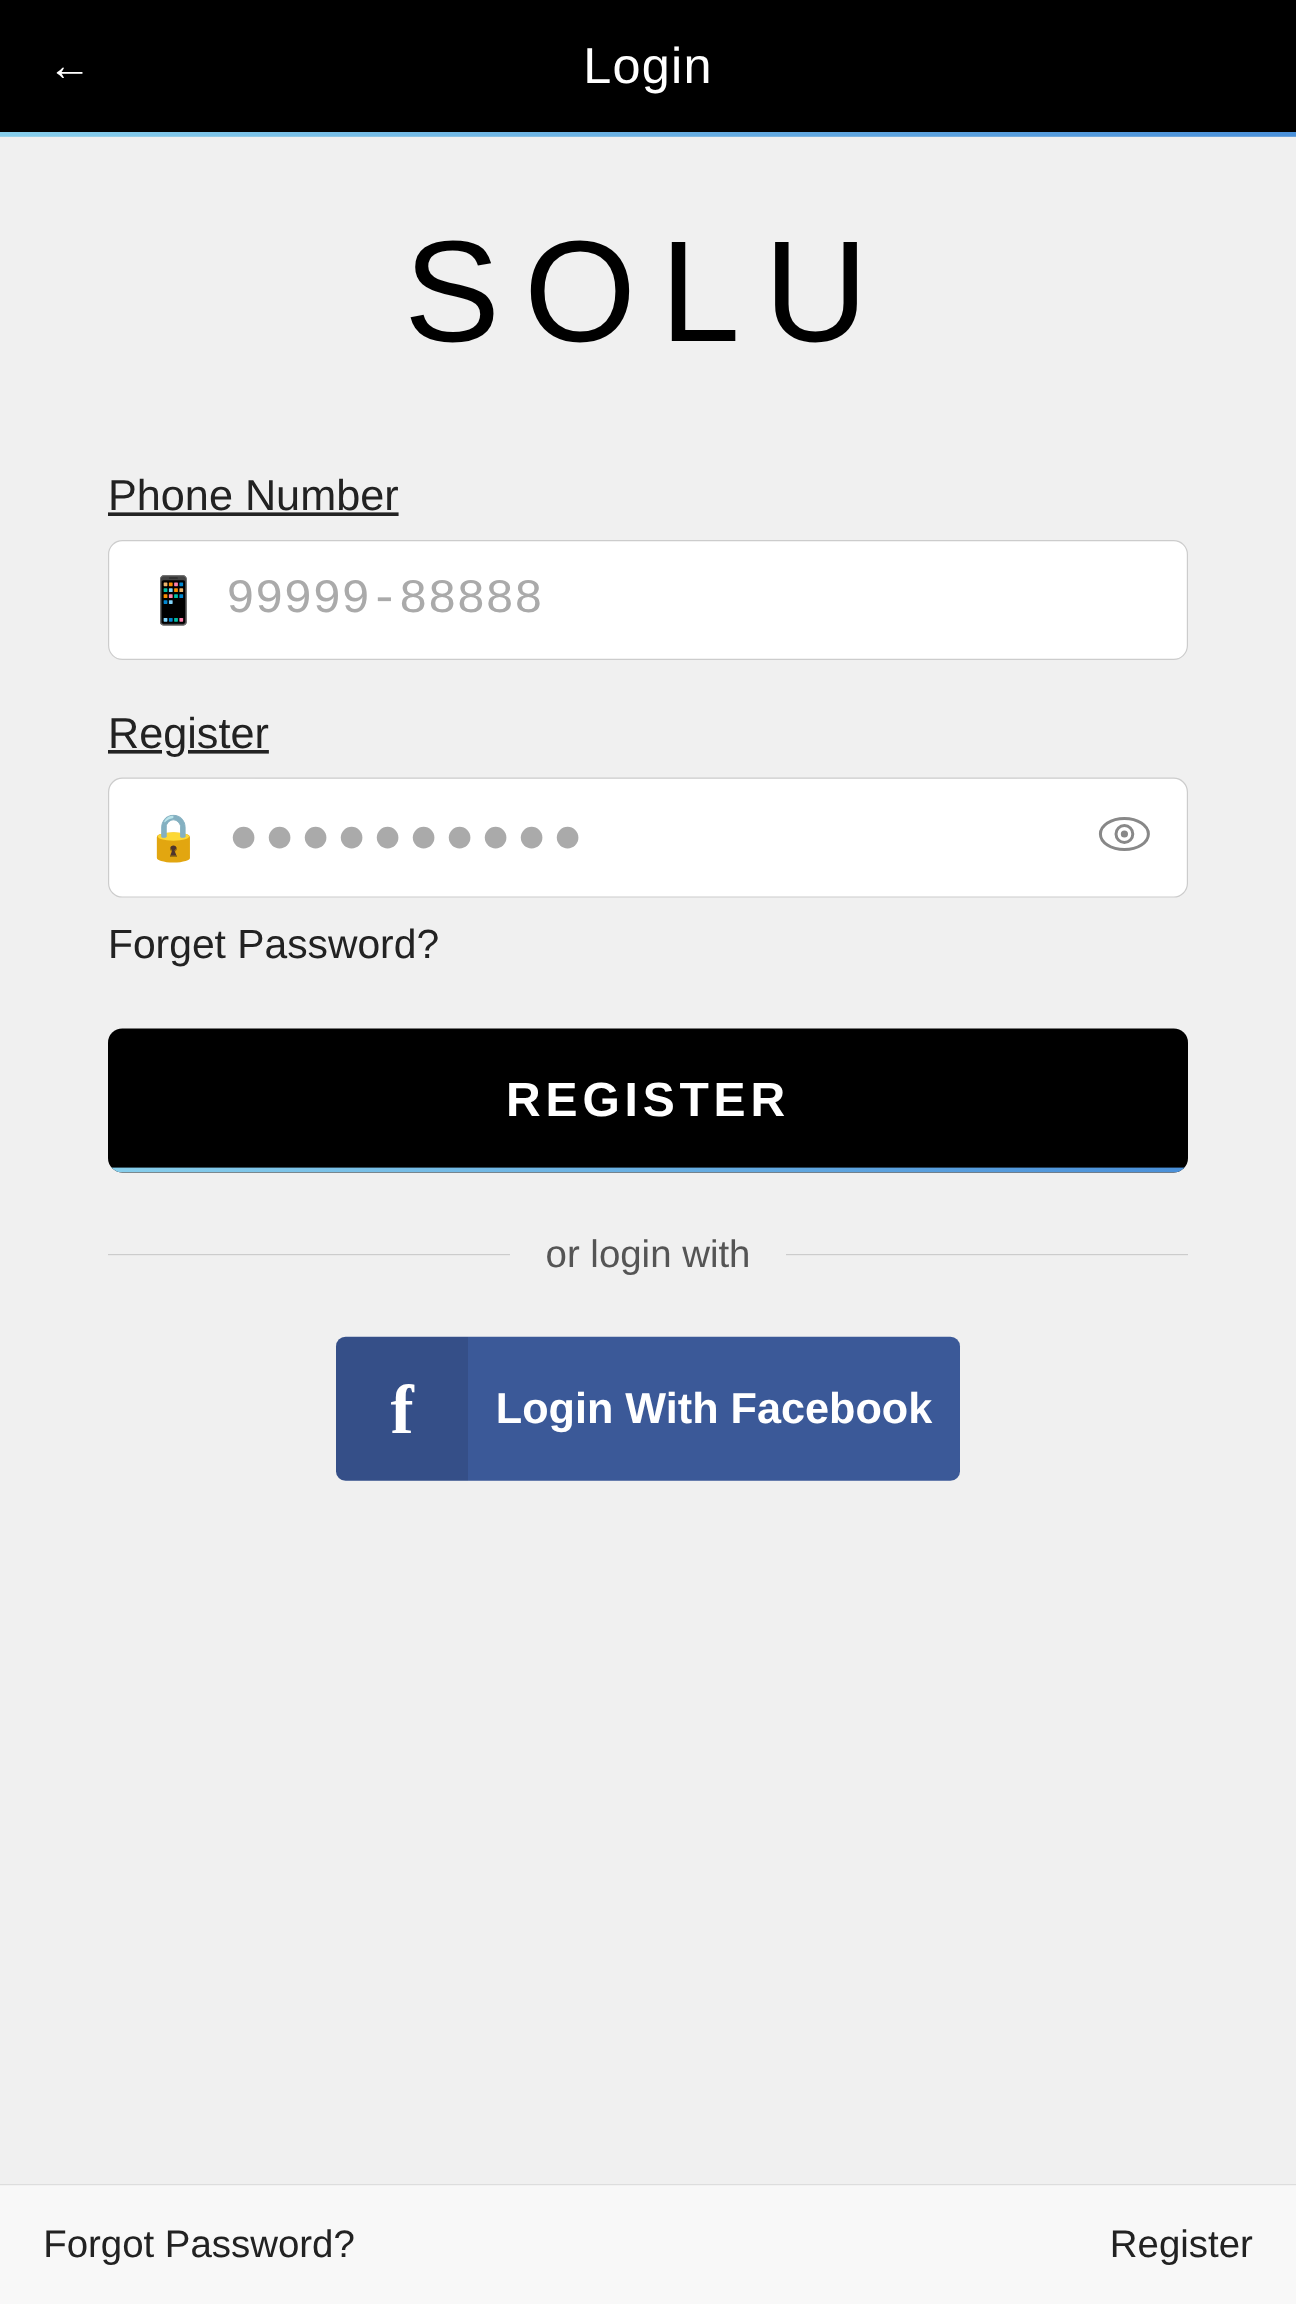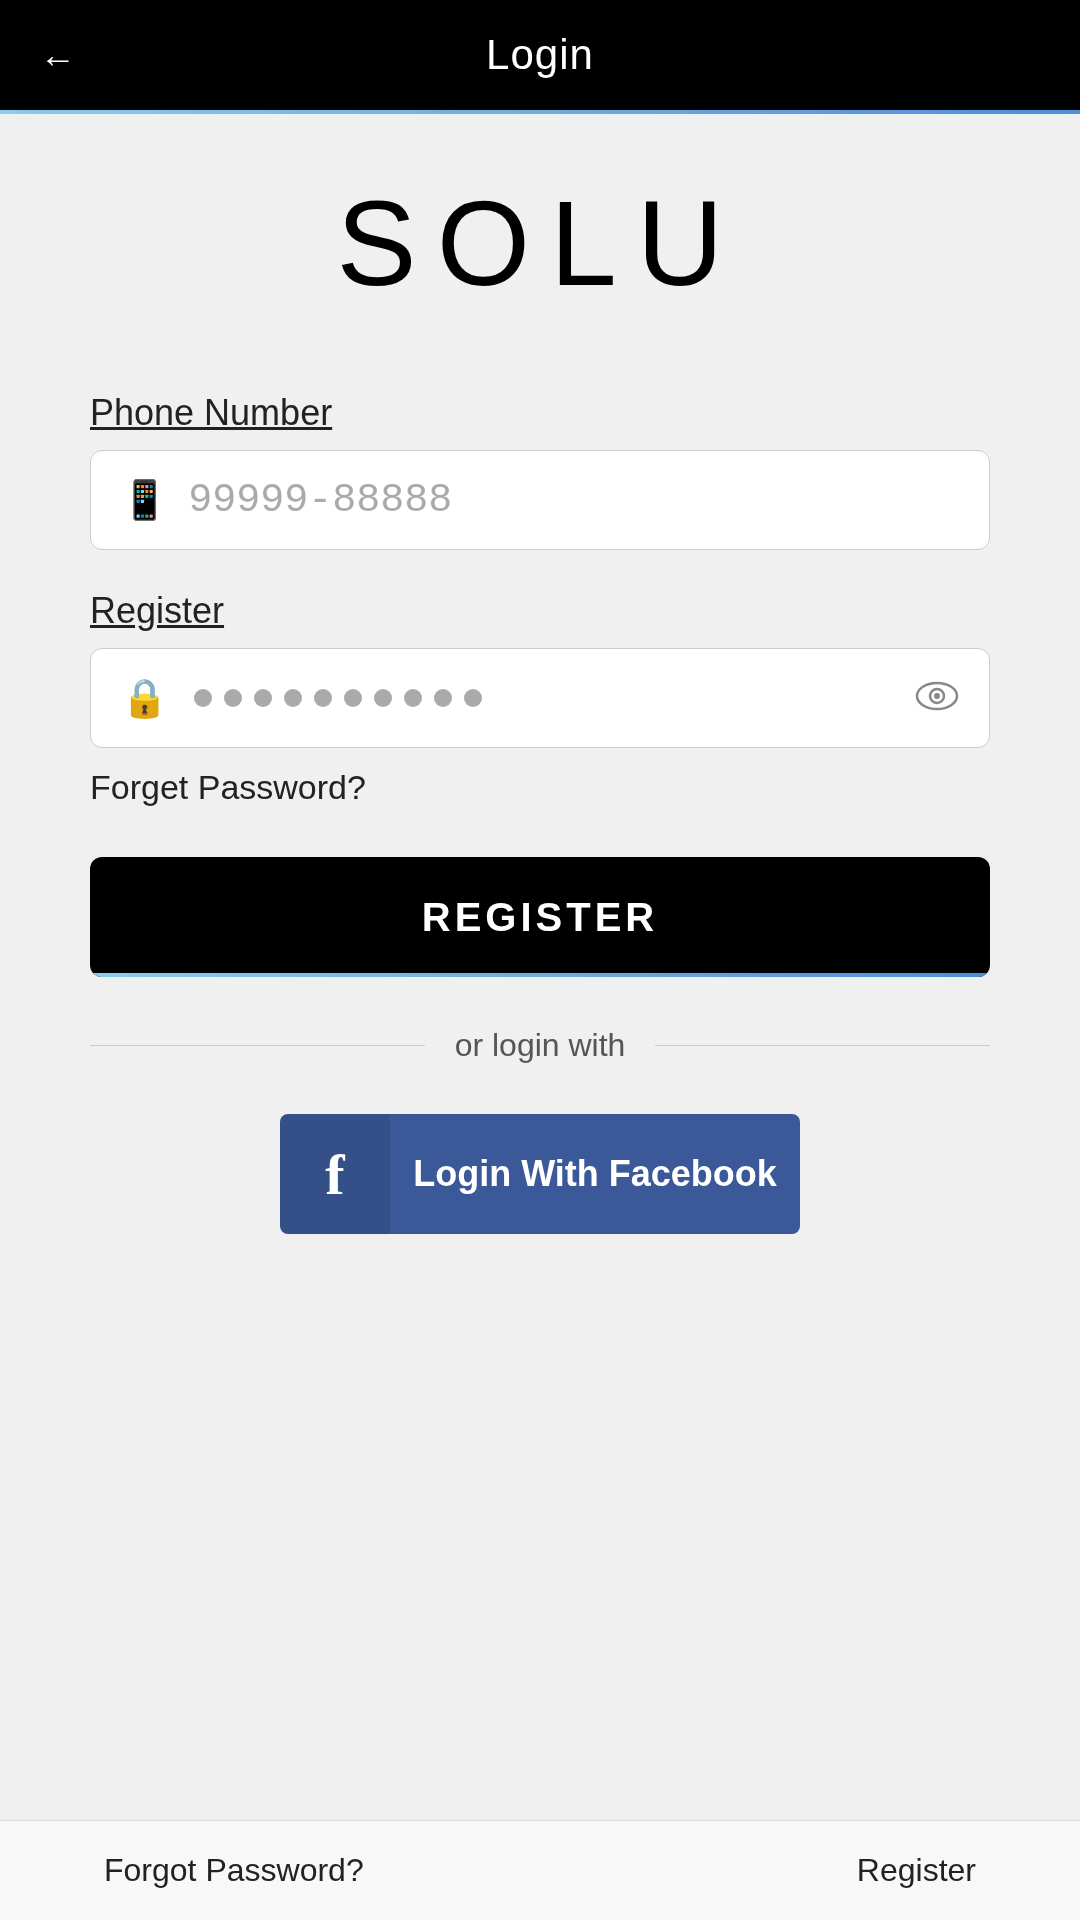--- a/index.html
+++ b/index.html
@@ -254,21 +254,21 @@
 
     
     .bottom-nav {
       width: 100%;
       height: 100px;
       background: #f8f8f8;
       border-top: 1px solid #ddd;
       display: flex;
       align-items: center;
       justify-content: space-between;
-      padding: 0 104px;
+      padding: 0 36px;
       flex-shrink: 0;
     }
 
     .bottom-nav-item {
       font-size: 32px;
       color: #222;
       cursor: pointer;
     }
 
     .facebook-btn-container {

